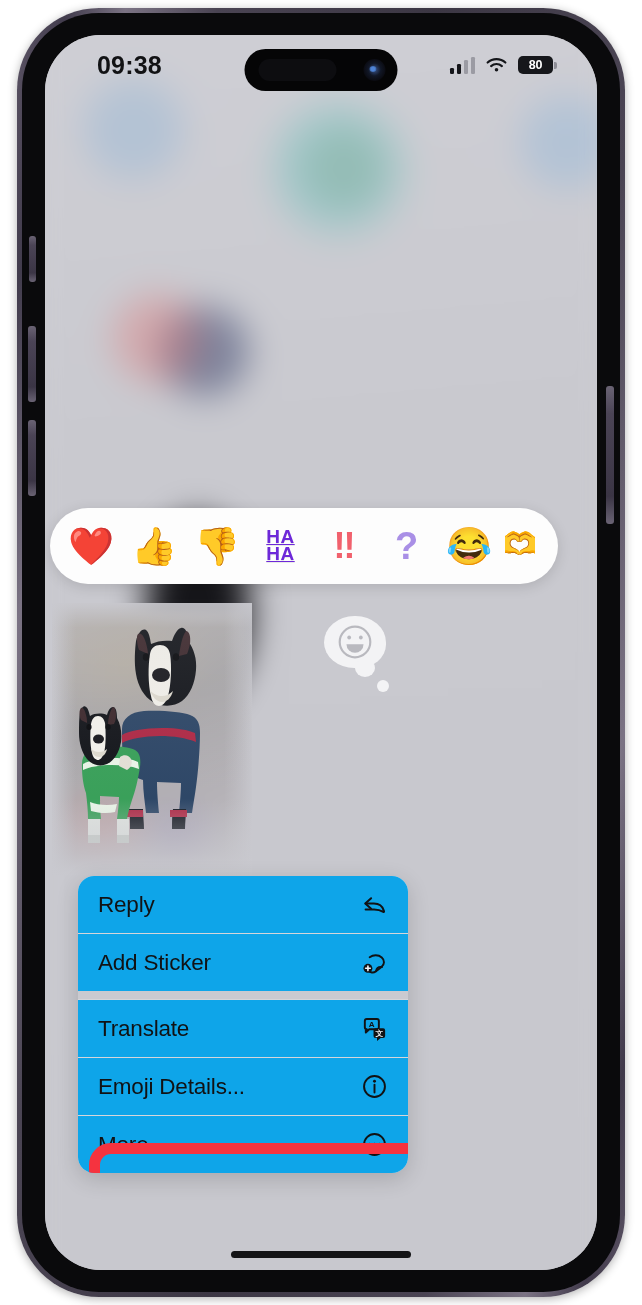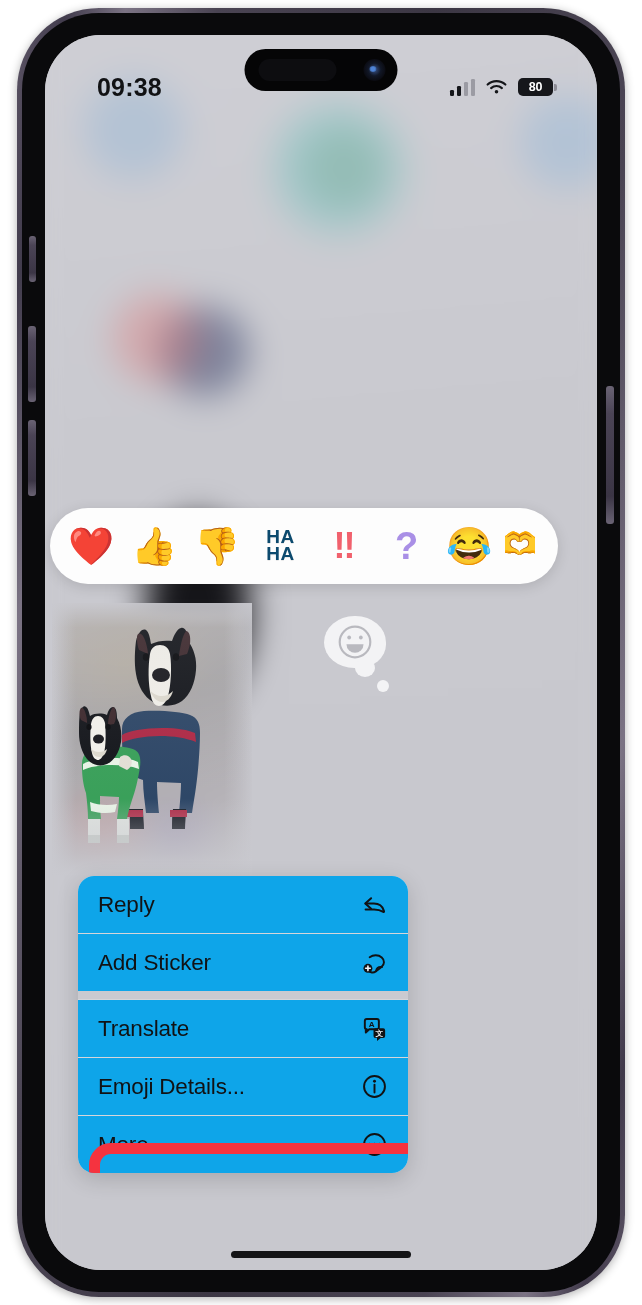--- a/index.html
+++ b/index.html
@@ -79,21 +79,20 @@
     transform: scale(1.06);
   }
 
   
   .status-bar {
     position: absolute;
     left: 0; top: 0;
     width: 100%;
     height: 66px;
     z-index: 20;
-    margin-top: 22px;
   }
   .status-time {
     position: absolute;
     left: 52px;
     top: 16px;
     font-size: 25px;
     font-weight: bold;
     color: #111214;
     letter-spacing: 0.2px;
   }
@@ -188,25 +187,26 @@
     display: flex;
     align-items: center;
     justify-content: center;
     font-size: 37px;
     line-height: 1;
   }
   .reaction-item:first-child { margin-left: 10px; }
   .r-haha {
     font-size: 19px;
     font-weight: bold;
-    color: #0c4a6e;
+    color: #6d28d9;
     line-height: 0.88;
     text-align: left;
     letter-spacing: 0.5px;
     text-shadow: 0 1px 0 rgba(0,0,0,0.08);
+    text-decoration: underline;
   }
   .r-excl {
     font-size: 36px;
     font-weight: bold;
     color: #f1616d;
     letter-spacing: -2px;
     line-height: 1;
   }
   .r-quest {
     font-size: 38px;

